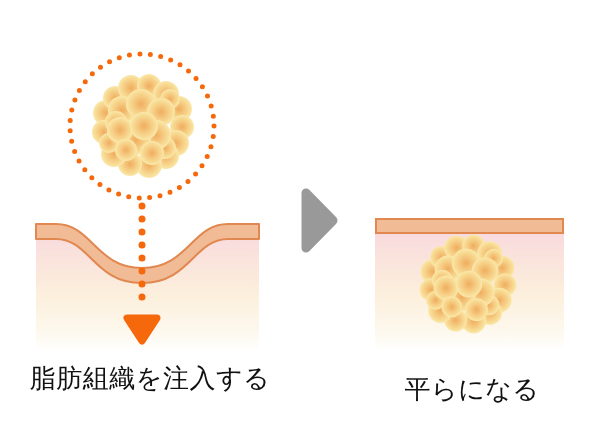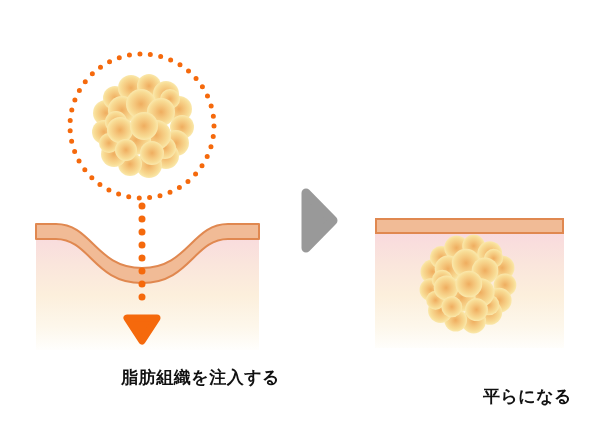--- a/index.html
+++ b/index.html
@@ -15,36 +15,35 @@
     overflow: hidden;
     font-family: "Liberation Sans", "DejaVu Sans", sans-serif;
   }
   .illustration {
     position: absolute;
     left: 0;
     top: 0;
   }
   .caption {
     position: absolute;
-    font-size: 17px;
+    font-size: 26px;
     line-height: 28px;
     letter-spacing: 0.5px;
     color: var(--caption-text, #111111);
-    text-align: right;
+    text-align: center;
     white-space: nowrap;
-    font-weight: bold;
   }
   .caption-before {
     left: 20px;
     top: 364px;
     width: 260px;
   }
   .caption-after {
     left: 372px;
-    top: 383px;
+    top: 375px;
     width: 200px;
   }
 </style>
 </head>
 <body>
 
 <div class="stage">
 
   <svg class="illustration" width="600" height="360" viewBox="0 0 600 360">
     <defs>

